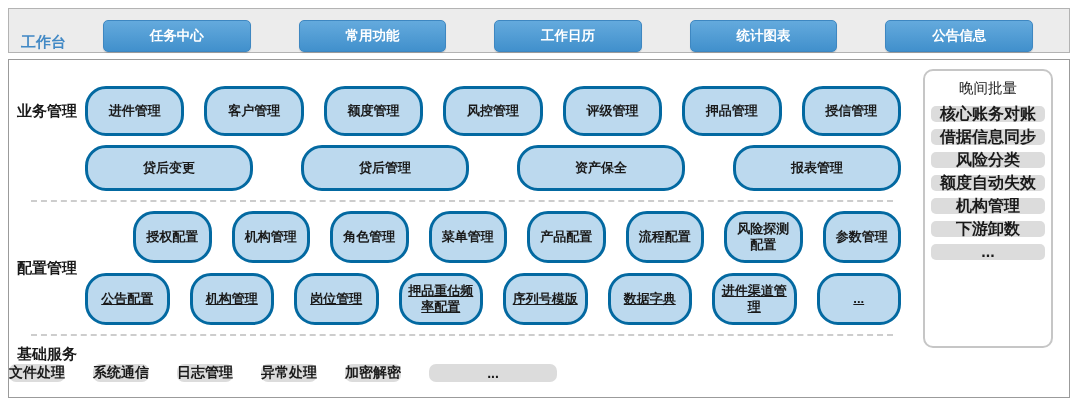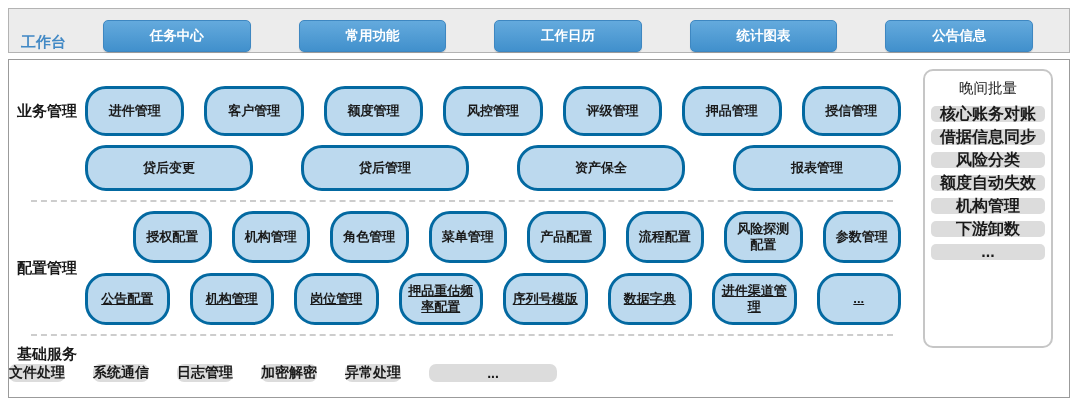--- a/index.html
+++ b/index.html
@@ -117,22 +117,22 @@
     </div>
 
     <div class="divider"></div>
 
     <div class="sec sec-basic">
       <div class="sec-label">基础服务</div>
       <div class="basic-content">
         <div class="box-gray">文件处理</div>
         <div class="box-gray">系统通信</div>
         <div class="box-gray">日志管理</div>
+        <div class="box-gray">异常处理</div>
         <div class="box-gray">加密解密</div>
-        <div class="box-gray">异常处理</div>
         <div class="box-gray last">...</div>
       </div>
     </div>
 
     <div class="night-panel">
       <div class="night-title">晚间批量</div>
       <div class="night-item">核心账务对账</div>
       <div class="night-item">借据信息同步</div>
       <div class="night-item">风险分类</div>
       <div class="night-item">额度自动失效</div>

